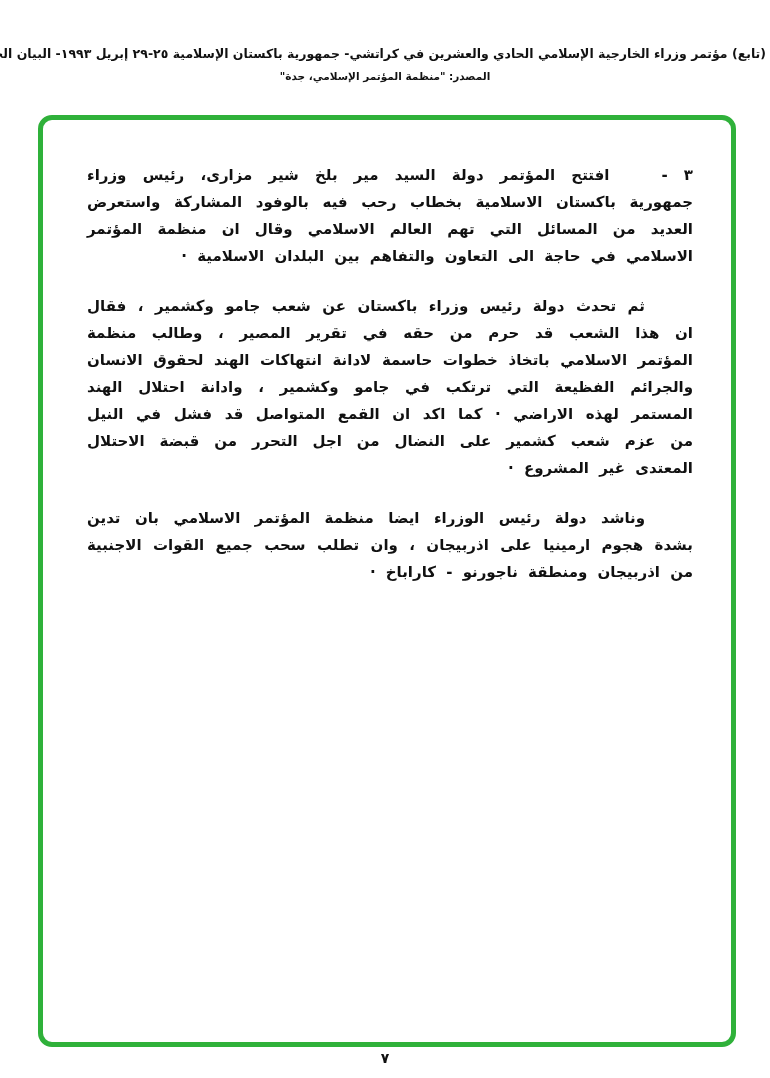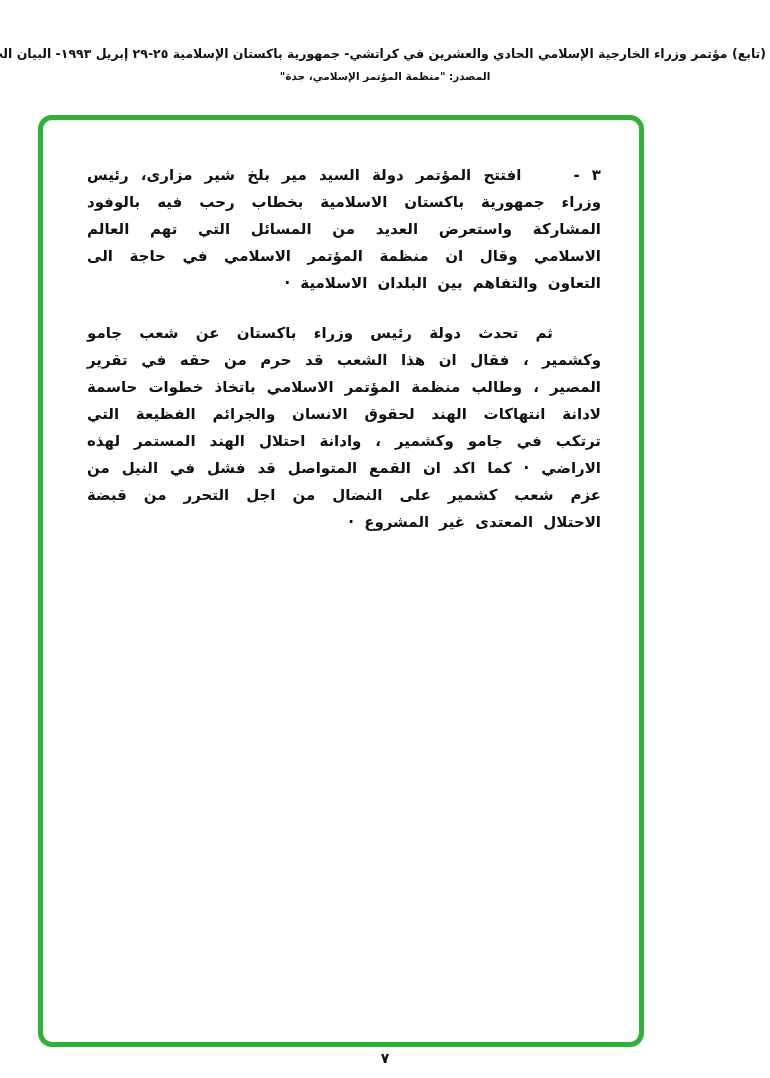--- a/index.html
+++ b/index.html
@@ -27,21 +27,21 @@
   }
   .doc-header .line2 {
     font-size: 10.5px;
     font-weight: bold;
     margin-top: 9px;
   }
   .frame {
     position: absolute;
     top: 115px;
     left: 38px;
-    width: 606px;
+    width: 698px;
     height: 932px;
     border: 5px solid #2fb13a;
     border-radius: 14px;
     overflow: hidden;
     background: #ffffff;
   }
   .content {
     direction: rtl;
     text-align: justify;
     padding: 42px 38px 0 44px;
@@ -73,16 +73,19 @@
 </div>
 
 <div class="frame">
   <div class="content">
     <p class="para first">
       <span class="marker">٣ -</span><span>افتتح المؤتمر دولة السيد مير بلخ شير مزارى، رئيس وزراء جمهورية باكستان الاسلامية بخطاب رحب فيه بالوفود المشاركة واستعرض العديد من المسائل التي تهم العالم الاسلامي وقال ان منظمة المؤتمر الاسلامي في حاجة الى التعاون والتفاهم بين البلدان الاسلامية ·</span>
     </p>
     <p class="para">
       <span>ثم تحدث دولة رئيس وزراء باكستان عن شعب جامو وكشمير ، فقال ان هذا الشعب قد حرم من حقه في تقرير المصير ، وطالب منظمة المؤتمر الاسلامي باتخاذ خطوات حاسمة لادانة انتهاكات الهند لحقوق الانسان والجرائم الفظيعة التي ترتكب في جامو وكشمير ، وادانة احتلال الهند المستمر لهذه الاراضي · كما اكد ان القمع المتواصل قد فشل في النيل من عزم شعب كشمير على النضال من اجل التحرر من قبضة الاحتلال المعتدى غير المشروع ·</span>
     </p>
+    <p class="para">
+      <span>وناشد دولة رئيس الوزراء ايضا منظمة المؤتمر الاسلامي بان تدين بشدة هجوم ارمينيا على اذربيجان ، وان تطلب سحب جميع القوات الاجنبية من اذربيجان ومنطقة ناجورنو - كاراباخ ·</span>
+    </p>
   </div>
 </div>
 
 <div class="page-number">٧</div>
 
 </body></html>

